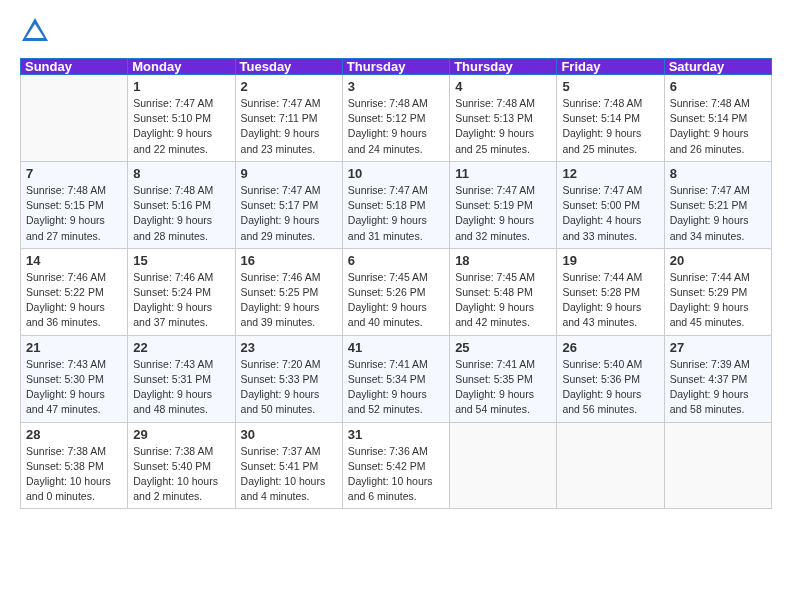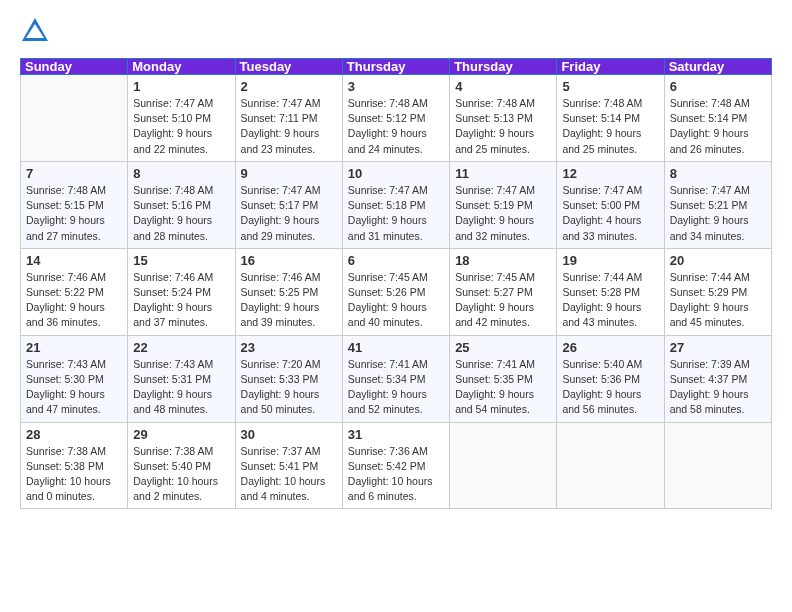--- a/index.html
+++ b/index.html
@@ -198,21 +198,21 @@
         <td>
           <span class="day-number">16</span>
           <div class="day-info"><span>Sunrise: 7:46 AM</span><br><span>Sunset: 5:25 PM</span><br><span>Daylight: 9 hours and 39 minutes.</span></div>
         </td>
         <td>
           <span class="day-number">6</span>
           <div class="day-info"><span>Sunrise: 7:45 AM</span><br><span>Sunset: 5:26 PM</span><br><span>Daylight: 9 hours and 40 minutes.</span></div>
         </td>
         <td>
           <span class="day-number">18</span>
-          <div class="day-info"><span>Sunrise: 7:45 AM</span><br><span>Sunset: 5:27 PM</span><br><span>Daylight: 9 hours and 42 minutes.</span></div>
+          <div class="day-info"><span>Sunrise: 7:45 AM</span><br><span>Sunset: 5:48 PM</span><br><span>Daylight: 9 hours and 42 minutes.</span></div>
         </td>
         <td>
           <span class="day-number">19</span>
           <div class="day-info"><span>Sunrise: 7:44 AM</span><br><span>Sunset: 5:28 PM</span><br><span>Daylight: 9 hours and 43 minutes.</span></div>
         </td>
         <td>
           <span class="day-number">20</span>
           <div class="day-info"><span>Sunrise: 7:44 AM</span><br><span>Sunset: 5:29 PM</span><br><span>Daylight: 9 hours and 45 minutes.</span></div>
         </td>
       </tr>

